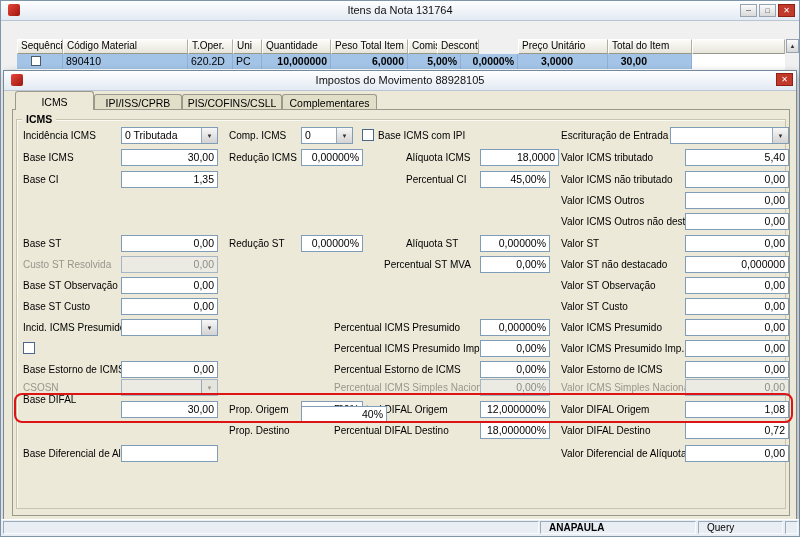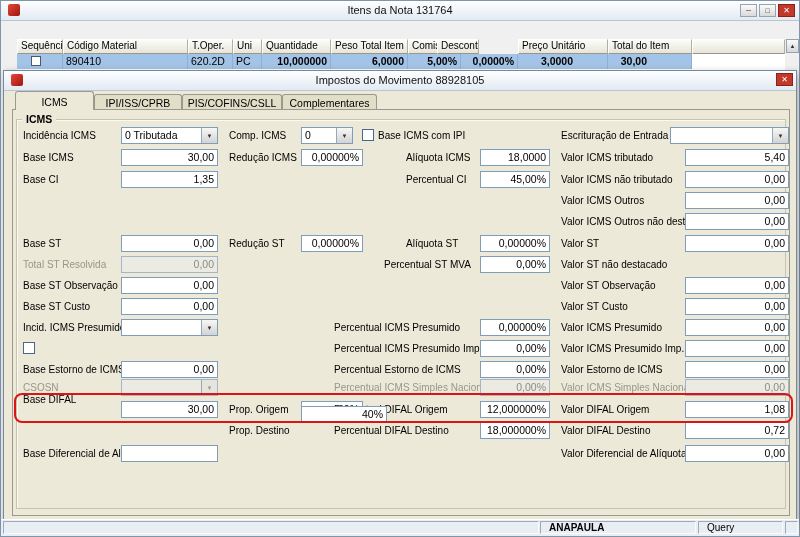--- a/index.html
+++ b/index.html
@@ -151,21 +151,21 @@
     <div class="cmb" style="left:666px;top:56px;width:119px">
       <span class="cval"></span>
       <span class="cbtn">▼</span>
     </div>
 
     <span class="lbl" style="left:19px;top:81px">Base ICMS</span>
     <div class="fld r" style="left:117px;top:78px;width:97px">30,00</div>
     <span class="lbl" style="left:225px;top:81px">Redução ICMS</span>
     <div class="fld r" style="left:297px;top:78px;width:62px">0,00000%</div>
     <span class="lbl" style="left:402px;top:81px">Alíquota ICMS</span>
-    <div class="fld r" style="left:476px;top:78px;width:70px">18,0000</div>
+    <div class="fld r" style="left:476px;top:78px;width:79px">18,0000</div>
     <span class="lbl" style="left:557px;top:81px">Valor ICMS tributado</span>
     <div class="fld r" style="left:681px;top:78px;width:104px">5,40</div>
 
     <span class="lbl" style="left:19px;top:103px">Base CI</span>
     <div class="fld r" style="left:117px;top:100px;width:97px">1,35</div>
     <span class="lbl" style="left:402px;top:103px">Percentual CI</span>
     <div class="fld r" style="left:476px;top:100px;width:70px">45,00%</div>
     <span class="lbl" style="left:557px;top:103px">Valor ICMS não tributado</span>
     <div class="fld r" style="left:681px;top:100px;width:104px">0,00</div>
 
@@ -176,25 +176,26 @@
 
     <span class="lbl" style="left:19px;top:167px">Base ST</span>
     <div class="fld r" style="left:117px;top:164px;width:97px">0,00</div>
     <span class="lbl" style="left:225px;top:167px">Redução ST</span>
     <div class="fld r" style="left:297px;top:164px;width:62px">0,00000%</div>
     <span class="lbl" style="left:402px;top:167px">Alíquota ST</span>
     <div class="fld r" style="left:476px;top:164px;width:70px">0,00000%</div>
     <span class="lbl" style="left:557px;top:167px">Valor ST</span>
     <div class="fld r" style="left:681px;top:164px;width:104px">0,00</div>
 
-    <span class="lbl dis" style="left:19px;top:188px">Total ST Resolvida</span>
+    <span class="lbl dis" style="left:19px;top:188px">Custo ST Resolvida</span>
     <div class="fld r dis" style="left:117px;top:185px;width:97px">0,00</div>
     <span class="lbl" style="left:380px;top:188px">Percentual ST MVA</span>
     <div class="fld r" style="left:476px;top:185px;width:70px">0,00%</div>
     <span class="lbl" style="left:557px;top:188px">Valor ST não destacado</span>
+    <div class="fld r" style="left:681px;top:185px;width:104px">0,000000</div>
 
     <span class="lbl" style="left:19px;top:209px">Base ST Observação</span>
     <div class="fld r" style="left:117px;top:206px;width:97px">0,00</div>
     <span class="lbl" style="left:557px;top:209px">Valor ST Observação</span>
     <div class="fld r" style="left:681px;top:206px;width:104px">0,00</div>
 
     <span class="lbl" style="left:19px;top:230px">Base ST Custo</span>
     <div class="fld r" style="left:117px;top:227px;width:97px">0,00</div>
     <span class="lbl" style="left:557px;top:230px">Valor ST Custo</span>
     <div class="fld r" style="left:681px;top:227px;width:104px">0,00</div>

